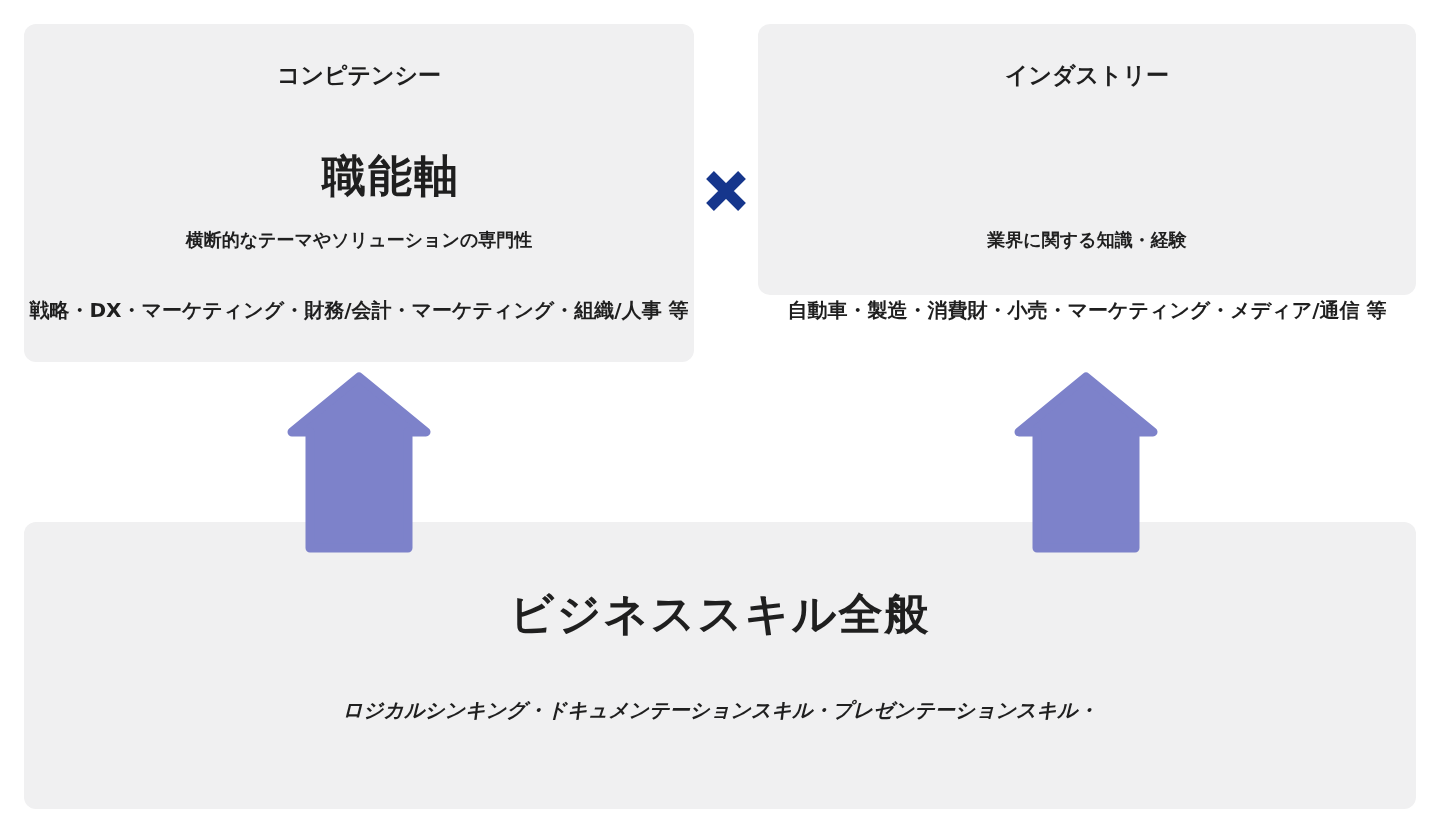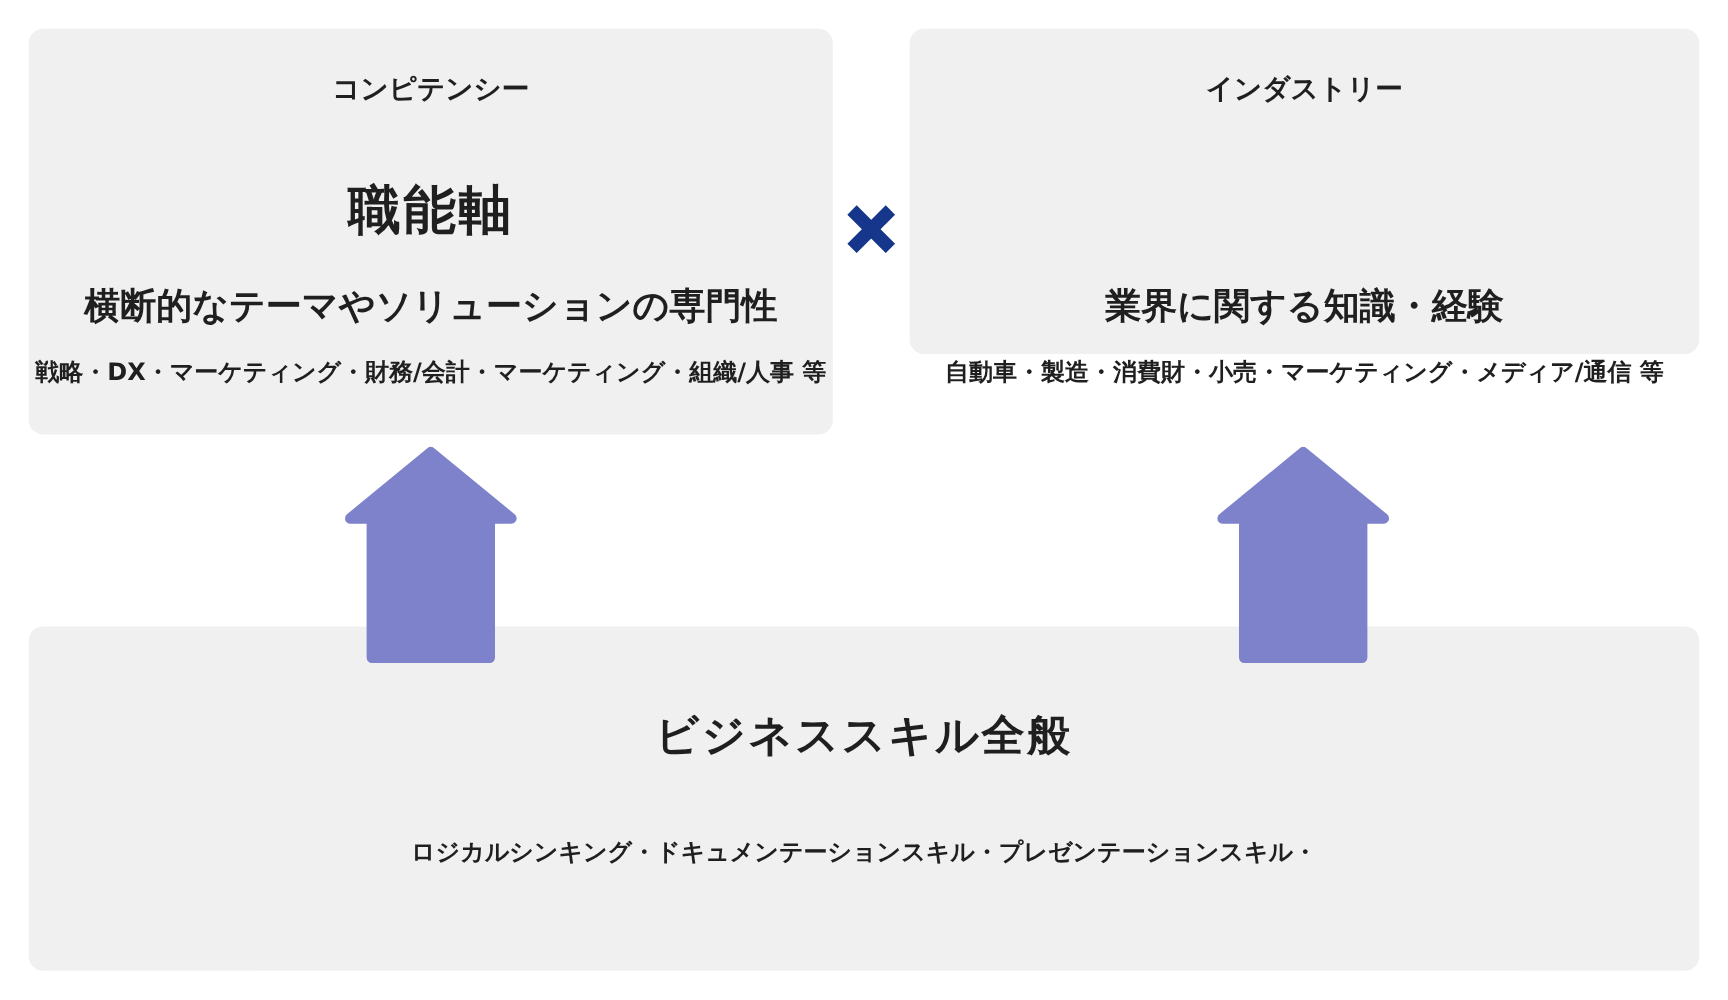--- a/index.html
+++ b/index.html
@@ -20,26 +20,26 @@
   }
   .card-competency { left:24px;  top:24px;  width:670px;  height:338px; }
   .card-industry   { left:758px; top:24px;  width:658px;  height:271px; }
   .card-skills     { left:24px;  top:522px; width:1392px; height:287px; }
 
   .txt {
     position:absolute; left:0; width:100%;
     text-align:center; font-weight:700; white-space:nowrap;
   }
   .label    { top:37px;  font-size:23px; line-height:28px; }
-  .title    { top:123px; font-size:44px; line-height:58px; letter-spacing:2px; }
-  .subtitle { top:200px; font-size:30px; line-height:32px;margin-top:16px; }
+  .title    { top:123px; font-size:44px; line-height:58px; letter-spacing:2px;margin-left:32px; }
+  .subtitle { top:200px; font-size:18px; line-height:32px; }
   .examples { top:272px; font-size:20px; line-height:28px; }
 
-  .skills-title    { top:63px;  font-size:36px; line-height:58px; letter-spacing:2px; }
-  .skills-examples { top:170px; font-size:20px; }
+  .skills-title    { top:63px;  font-size:44px; line-height:58px; letter-spacing:2px; }
+  .skills-examples { top:170px; font-size:20px;font-style:italic; }
   .skills-examples .line { line-height:37px; }
 
   .cross { position:absolute; left:703px; top:168px; width:46px; height:46px; }
   .arrow { position:absolute; width:144px; height:181px; }
   .arrow-left  { left:287px;  top:372px; }
   .arrow-right { left:1014px; top:372px; }
 </style>
 </head>
 <body>
 

